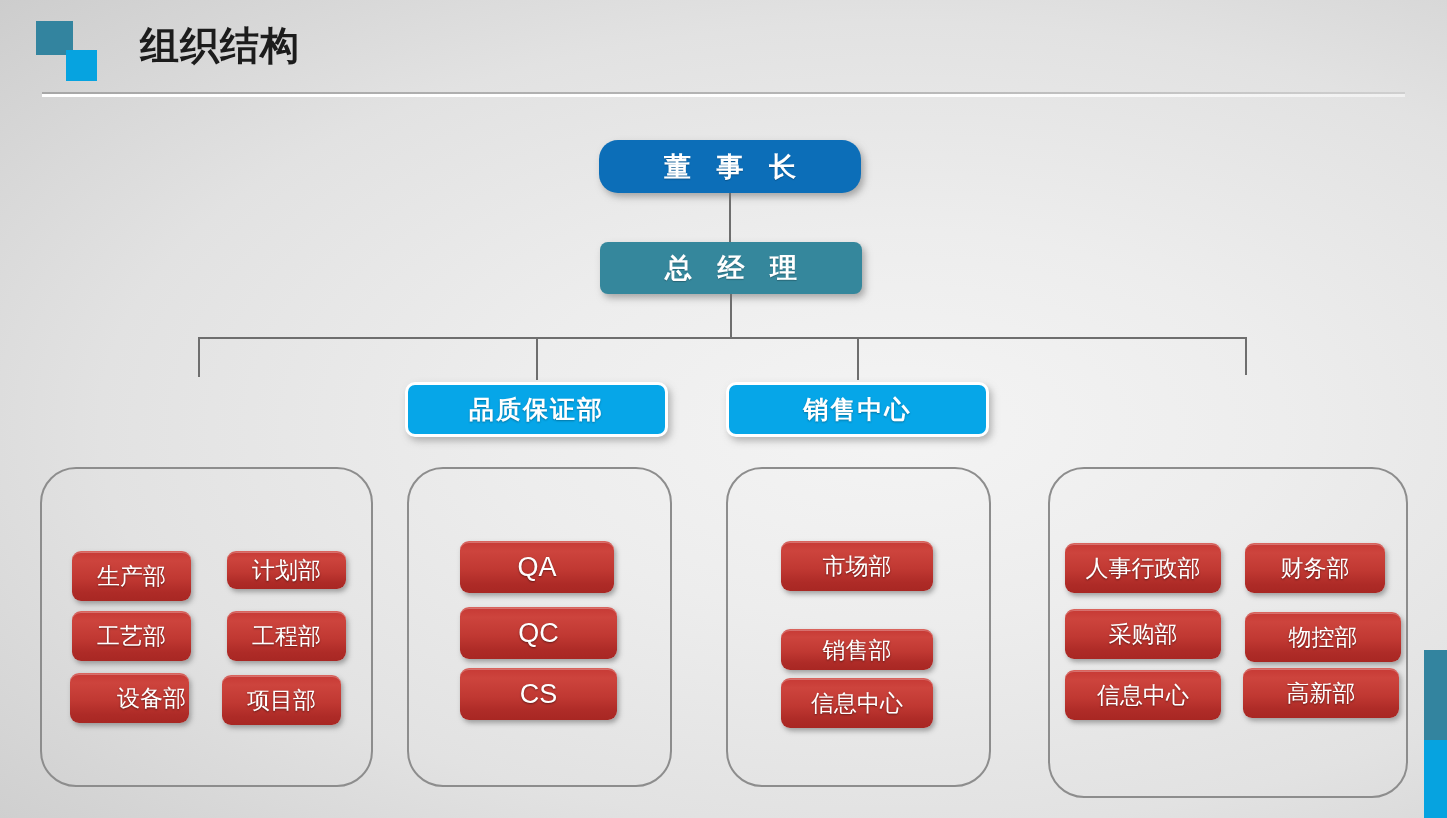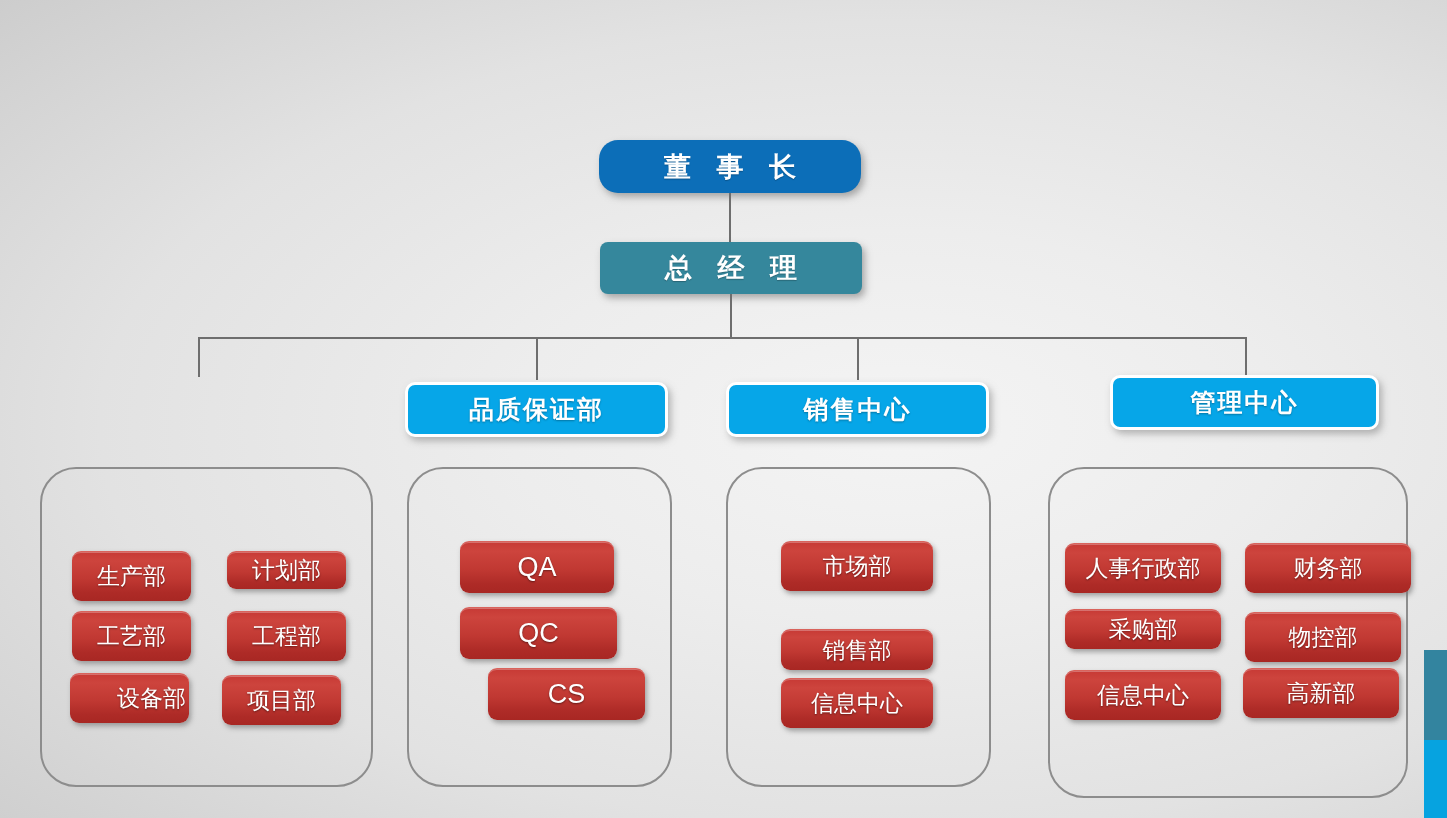--- a/index.html
+++ b/index.html
@@ -150,64 +150,70 @@
     left: 1424px; top: 740px;
     width: 23px; height: 78px;
     background: #06a3e0;
   }
 </style>
 </head>
 <body>
 
 <div id="slide">
 
+  <div id="header">
+    <div class="logo-sq-dark"></div>
+    <div class="logo-sq-light"></div>
+    <div id="page-title">组织结构</div>
+    <div class="header-rule"></div>
+    <div class="header-rule-hi"></div>
+  </div>
 
   <div class="node node-chairman" style="left:599px; top:140px; width:262px; height:53px;">董 事 长</div>
 
   <div class="conn conn-v" style="left:729px; top:193px; width:2px; height:49px;"></div>
 
   <div class="node node-gm" style="left:600px; top:242px; width:262px; height:52px;">总 经 理</div>
 
   <div class="conn conn-v" style="left:730px; top:294px; height:45px;"></div>
   <div class="conn conn-h" style="left:198px; top:337px; width:1049px;"></div>
   <div class="conn conn-v" style="left:198px; top:337px; height:40px;"></div>
   <div class="conn conn-v" style="left:536px; top:337px; height:43px;"></div>
   <div class="conn conn-v" style="left:857px; top:337px; height:43px;"></div>
   <div class="conn conn-v" style="left:1245px; top:337px; height:38px;"></div>
 
   <div class="node node-div" style="left:405px; top:382px; width:263px; height:55px;">品质保证部</div>
   <div class="node node-div" style="left:726px; top:382px; width:263px; height:55px;">销售中心</div>
-  <div class="node node-div" style="left:1110px; top:375px; width:269px; height:55px;">管理中心</div>
 
   <div class="group-box" style="left:40px; top:467px; width:333px; height:320px;"></div>
 
   <div class="chip" style="left:72px; top:551px; width:119px; height:50px;">生产部</div>
   <div class="chip" style="left:227px; top:551px; width:119px; height:38px;">计划部</div>
   <div class="chip" style="left:72px; top:611px; width:119px; height:50px;">工艺部</div>
   <div class="chip" style="left:227px; top:611px; width:119px; height:50px;">工程部</div>
   <div class="chip" style="left:70px; top:673px; width:119px; height:50px;padding-left:44px;">设备部</div>
   <div class="chip" style="left:222px; top:675px; width:119px; height:50px;">项目部</div>
 
   <div class="group-box" style="left:407px; top:467px; width:265px; height:320px;"></div>
 
   <div class="chip latin" style="left:460px; top:541px; width:154px; height:52px;">QA</div>
   <div class="chip latin" style="left:460px; top:607px; width:157px; height:52px;">QC</div>
-  <div class="chip latin" style="left:488px; top:668px; width:157px; height:52px;">CS</div>
+  <div class="chip latin" style="left:460px; top:668px; width:157px; height:52px;">CS</div>
 
   <div class="group-box" style="left:726px; top:467px; width:265px; height:320px;"></div>
 
   <div class="chip" style="left:781px; top:541px; width:152px; height:50px;">市场部</div>
   <div class="chip" style="left:781px; top:609px; width:152px; height:41px;margin-top:20px;">销售部</div>
   <div class="chip" style="left:781px; top:678px; width:152px; height:50px;">信息中心</div>
 
   <div class="group-box" style="left:1048px; top:467px; width:360px; height:331px;"></div>
 
   <div class="chip" style="left:1065px; top:543px; width:156px; height:50px;">人事行政部</div>
-  <div class="chip" style="left:1245px; top:543px; width:166px; height:50px;">财务部</div>
-  <div class="chip" style="left:1065px; top:609px; width:156px; height:40px;border-radius:9px;">采购部</div>
+  <div class="chip" style="left:1245px; top:543px; width:140px; height:50px;">财务部</div>
+  <div class="chip" style="left:1065px; top:609px; width:156px; height:50px;border-radius:9px;">采购部</div>
   <div class="chip" style="left:1245px; top:612px; width:156px; height:50px;">物控部</div>
   <div class="chip" style="left:1065px; top:670px; width:156px; height:50px;">信息中心</div>
   <div class="chip" style="left:1243px; top:668px; width:156px; height:50px;">高新部</div>
 
   <div class="deco-teal"></div>
   <div class="deco-cyan"></div>
 
 </div>
 
 </body></html>

